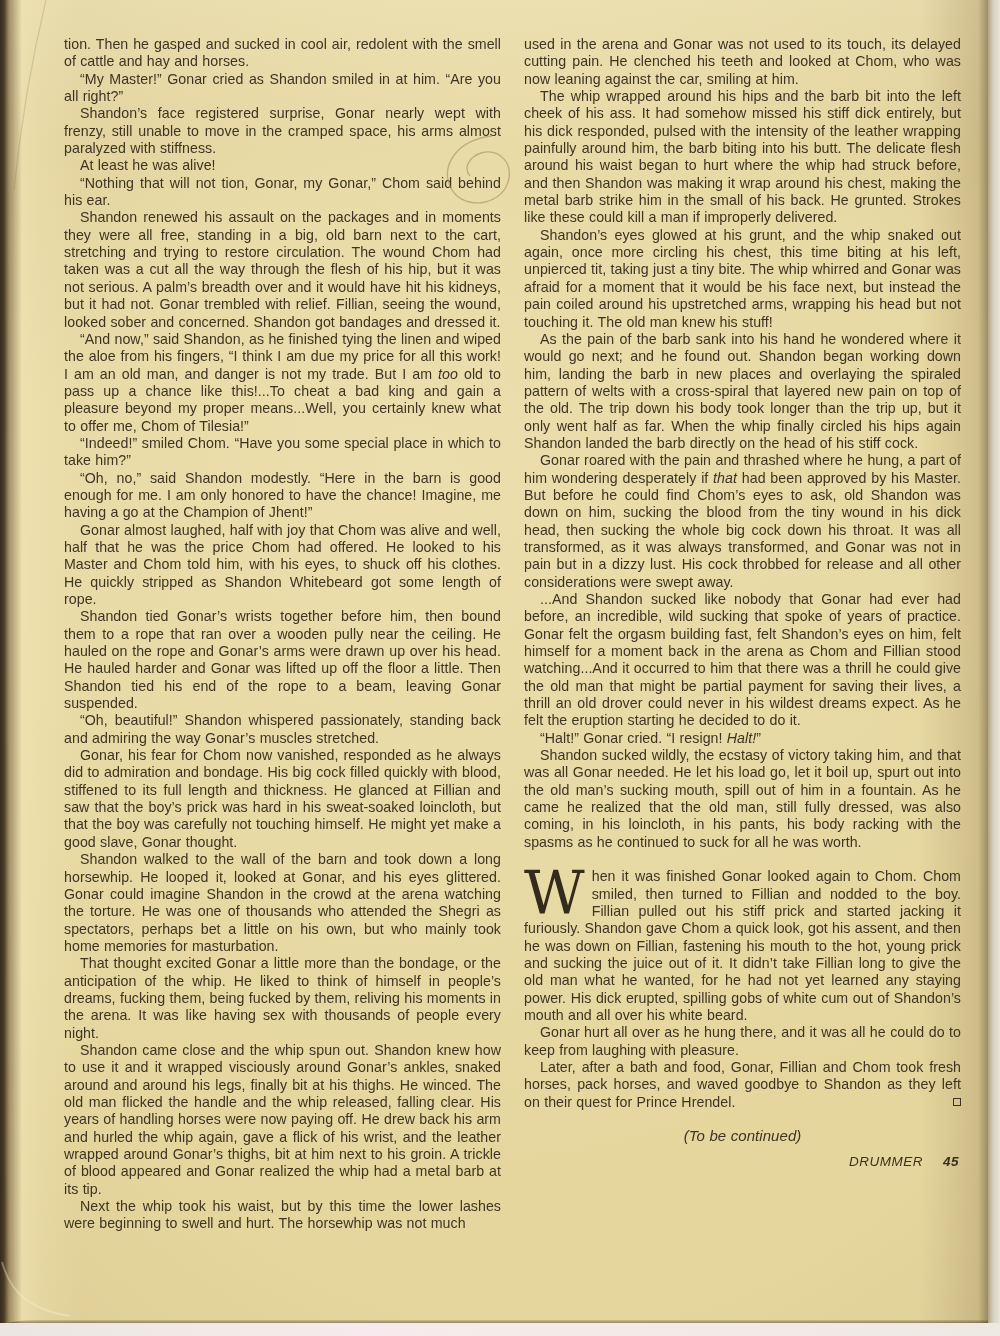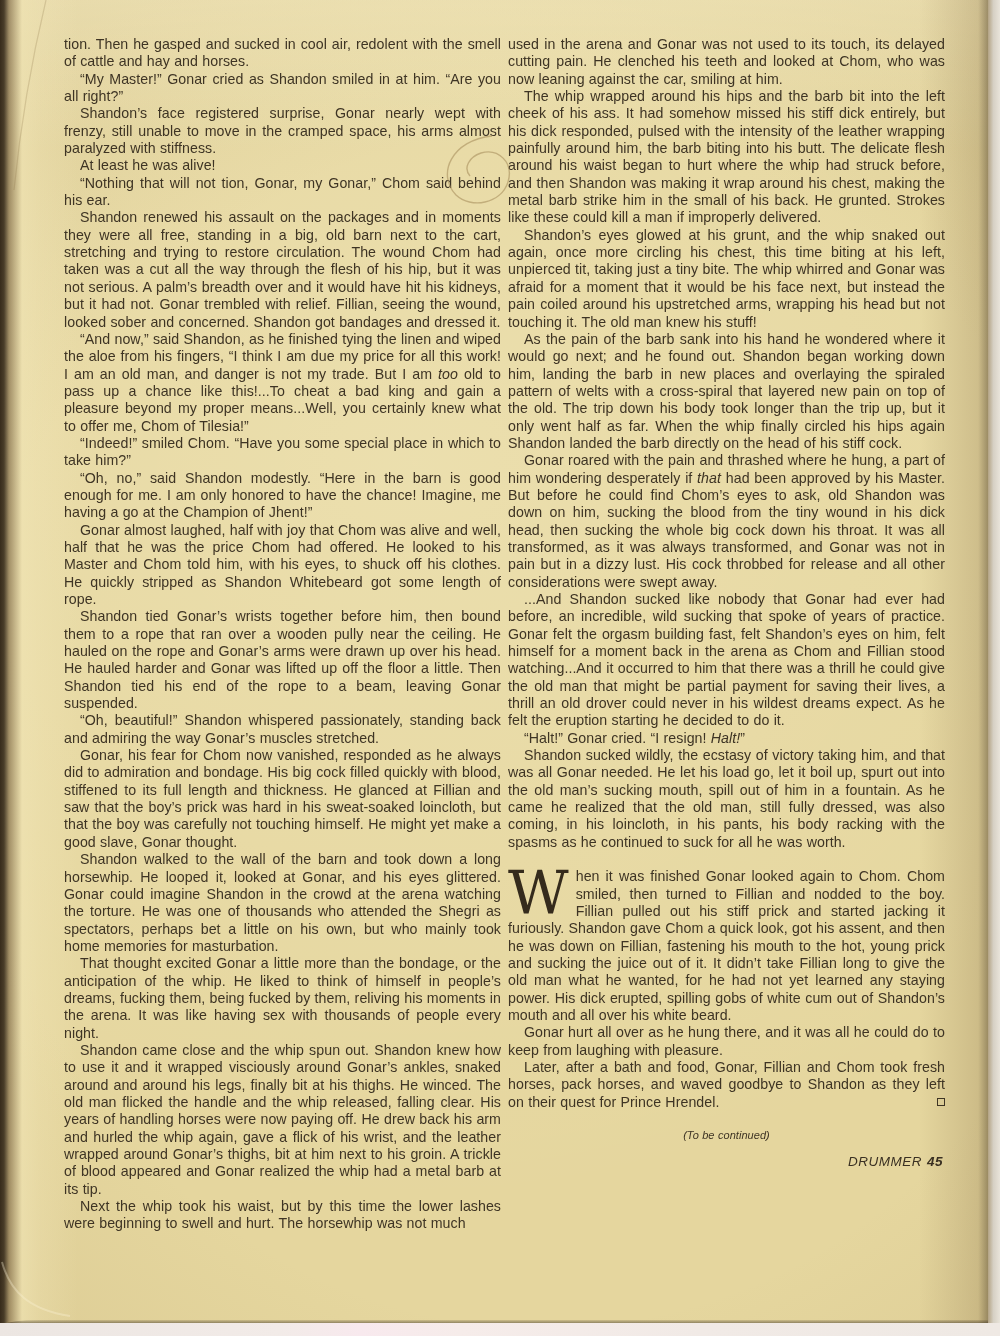--- a/index.html
+++ b/index.html
@@ -39,21 +39,21 @@
   }
   .right-sliver {
     position: absolute; top: 0; right: 0;
     width: 12px; height: 1323px;
     background: linear-gradient(90deg, #b3a384, #d6d0c4 45%, #e9e4da);
   }
   
   .content {
     position: absolute; left: 64px; top: 36px;
     width: 898px;
-    display: flex; gap: 7px;
+    display: flex; gap: 23px;
   }
   .col {
     width: 437px;
     color: #3e3424;
     font-size: 14.2px;
     line-height: 17.35px;
     text-align: justify;
     letter-spacing: .05px;
     word-spacing: .3px;
   }
@@ -73,34 +73,34 @@
     float: right;
     width: 8px; height: 8px;
     border: 1.5px solid #3e3424;
     margin-top: 4px;
     box-sizing: border-box;
   }
   .continued {
     margin-top: 16px;
     text-align: center;
     font-style: italic;
-    font-size: 11px;
+    font-size: 15px;
     color: #3e3424;
   }
   .footer-line {
     margin-top: 9px;
     text-align: right;
     font-style: italic;
     font-size: 13.5px;
     letter-spacing: .5px;
     color: #3a3022;
     padding-right: 2px;
   }
   .footer-line .mag { font-weight: normal; }
-  .footer-line .pgnum { font-weight: bold; margin-left: 5px; }
+  .footer-line .pgnum { font-weight: bold; margin-left: 20px; }
   
   .overlay-svg {
     position: absolute; top: 0; left: 0;
     width: 1000px; height: 1336px;
     pointer-events: none;
   }
 </style>
 </head>
 <body>
 

